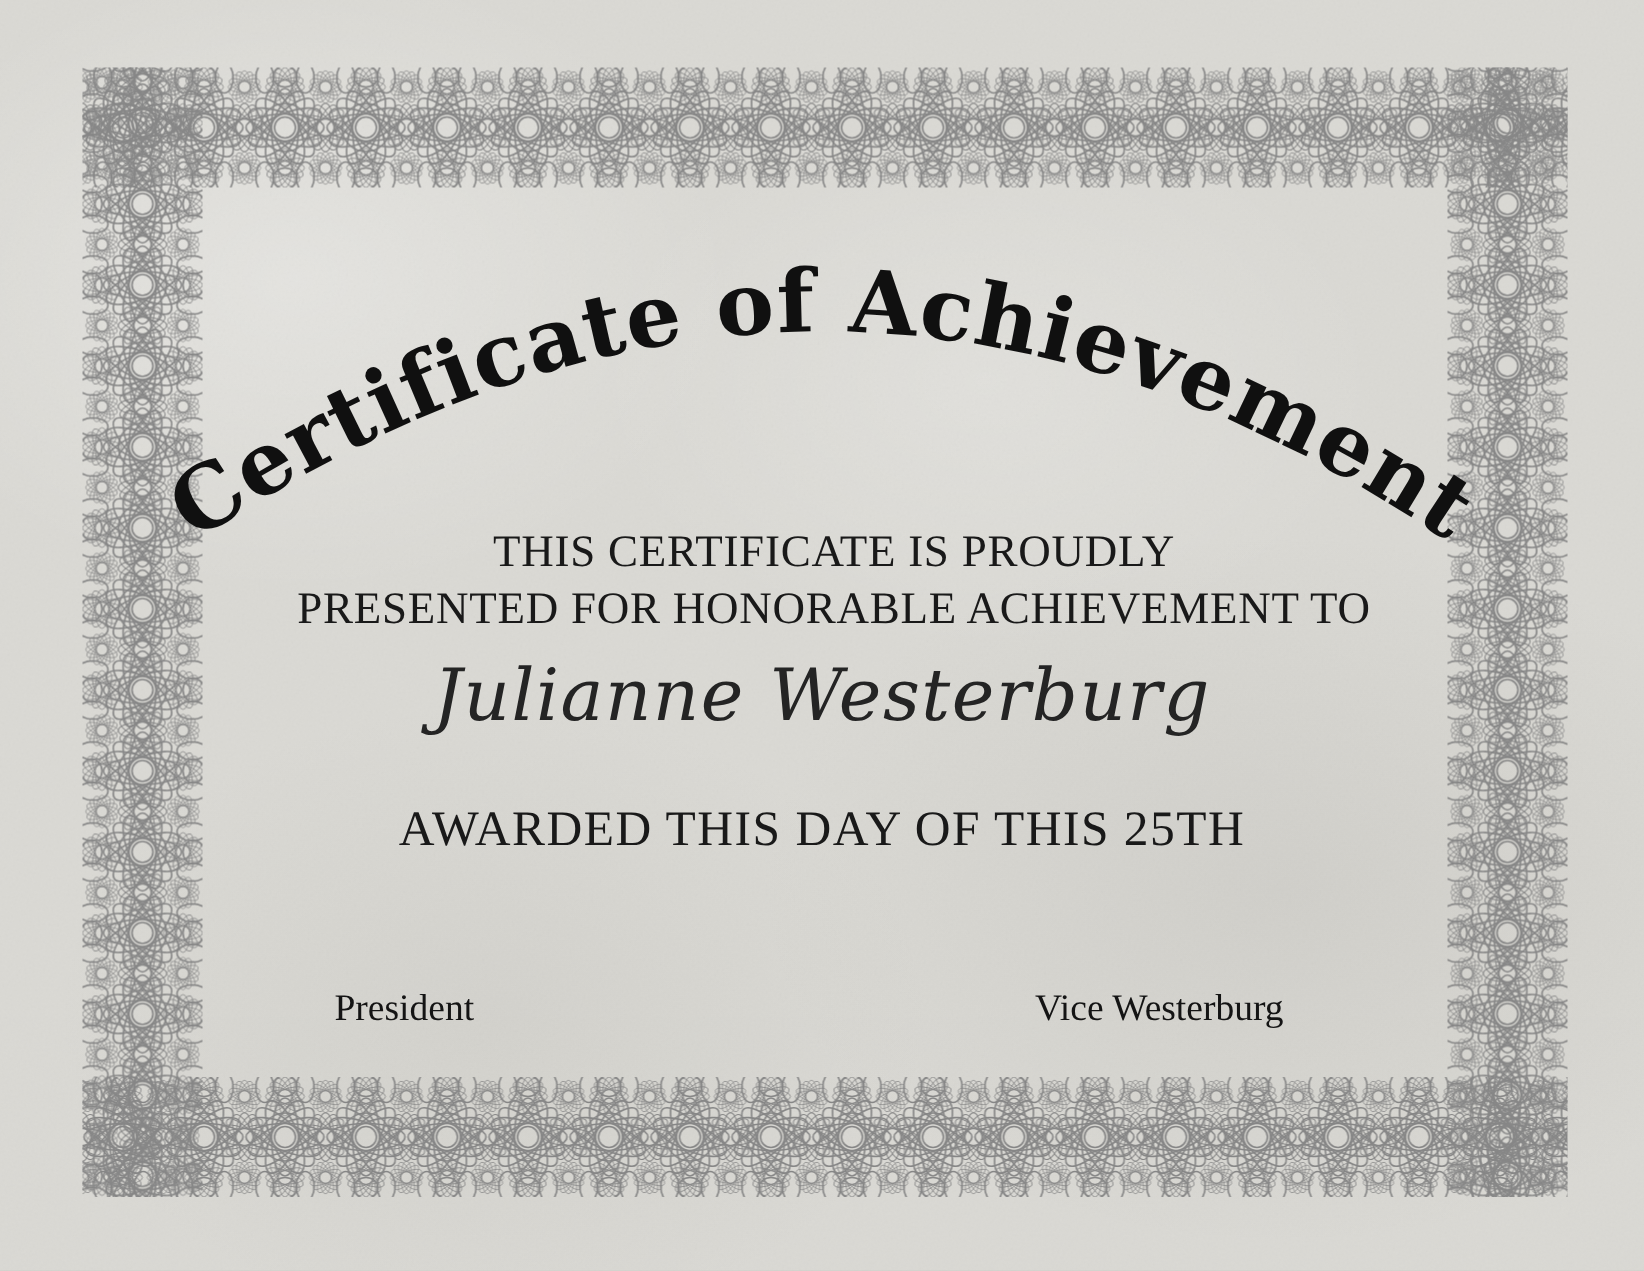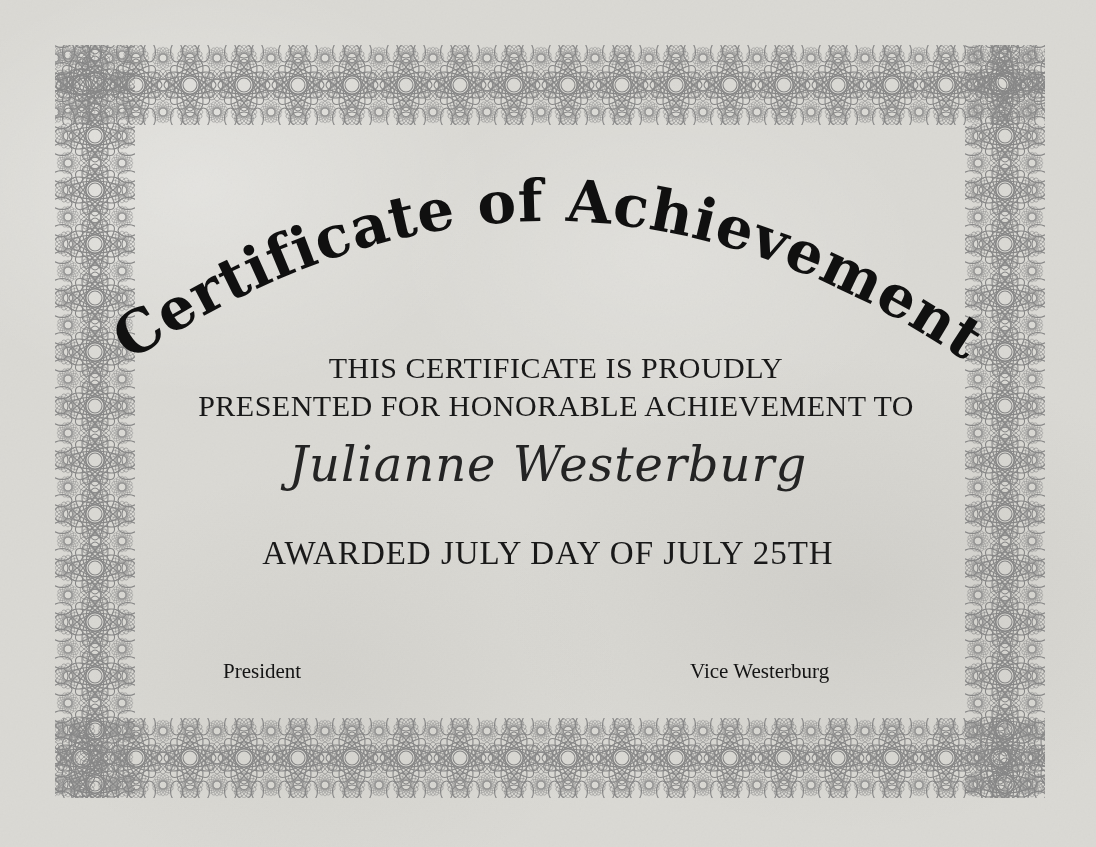--- a/index.html
+++ b/index.html
@@ -27,21 +27,21 @@
   .present-line{font-size:30px;letter-spacing:.5px;padding-left:16px;}
   .line1{top:351px;}
   .line2{top:389px;}
   .recipient{
     top:436px;font-size:48px;font-style:italic;
     font-family:"DejaVu Serif", serif;color:#242424;
     letter-spacing:1px;
   }
   .award{top:535px;font-size:33px;letter-spacing:1px;}
   .sig{
-    position:absolute;top:659px;font-size:21px;color:#141414;
+    position:absolute;top:659px;font-size:25px;color:#141414;
     white-space:nowrap;
   }
   .sig-left{left:223px;}
   .sig-right{left:690px;}
   .arch text{
     font-family:"DejaVu Serif", serif;
     font-weight:bold;
     font-size:58px;
     fill:#101010;
     letter-spacing:1px;
@@ -142,19 +142,19 @@
       <textPath href="#titleArc" startOffset="50%">Certificate of Achievement</textPath>
     </text>
   </svg>
 
   <div class="textline present-line line1">THIS CERTIFICATE IS PROUDLY</div>
 
   <div class="textline recipient">Julianne Westerburg</div>
 
   <div class="textline present-line line2">PRESENTED FOR HONORABLE ACHIEVEMENT TO</div>
 
-  <div class="textline award">AWARDED JULY DAY OF JULY 25TH</div>
+  <div class="textline award">AWARDED THIS DAY OF THIS 25TH</div>
 
   <div class="sig sig-left">President</div>
 
   <div class="sig sig-right">Vice Westerburg</div>
 
 </div>
 
 </body></html>

